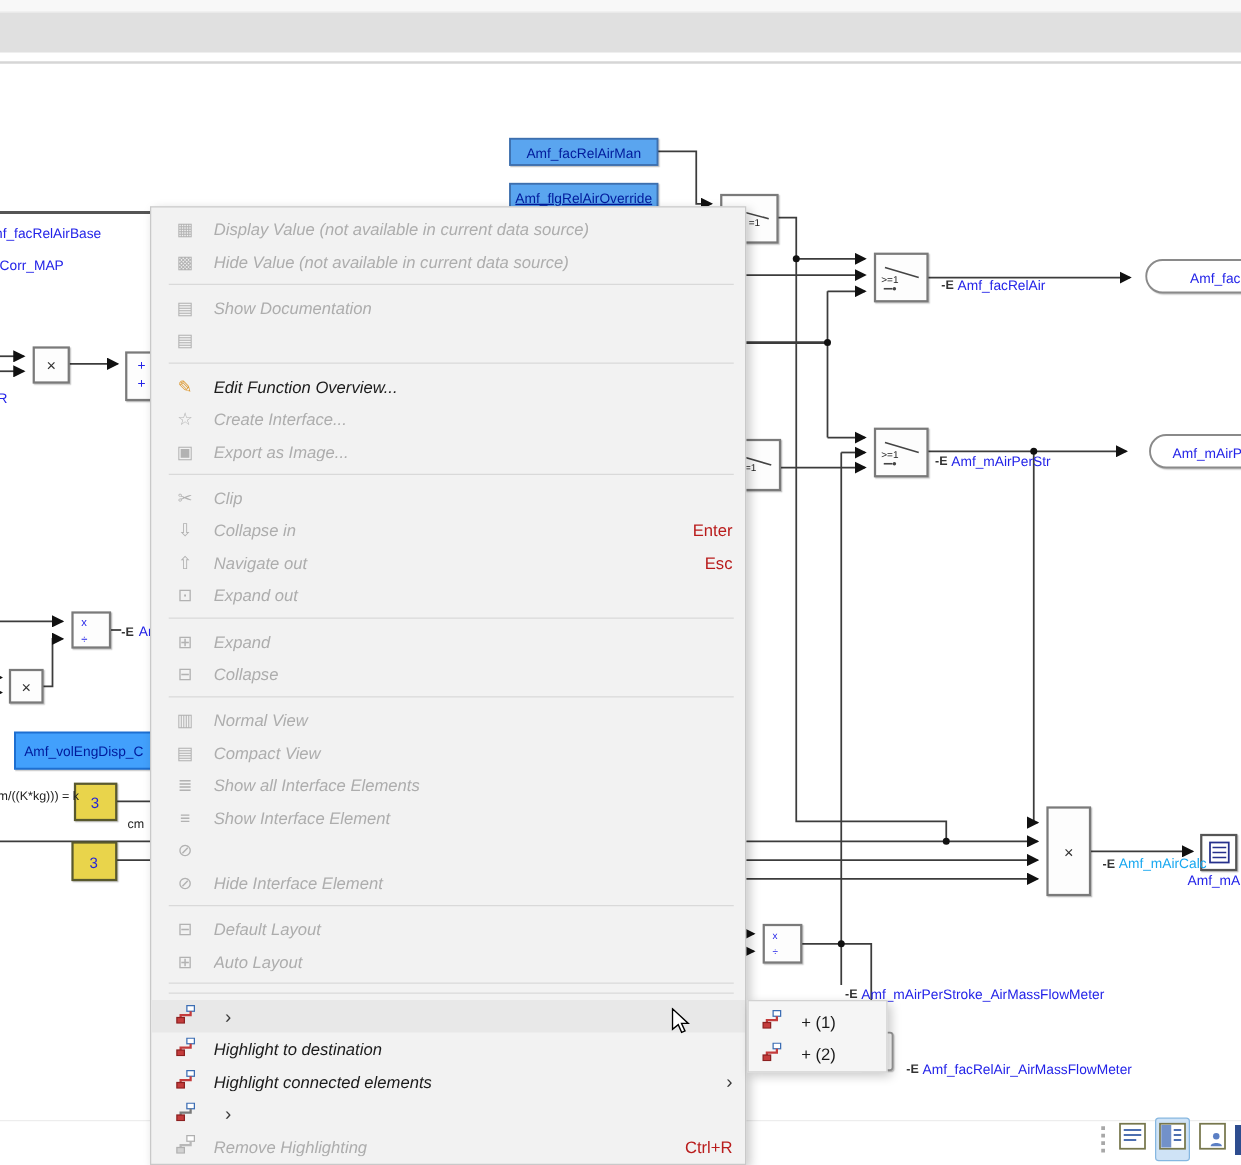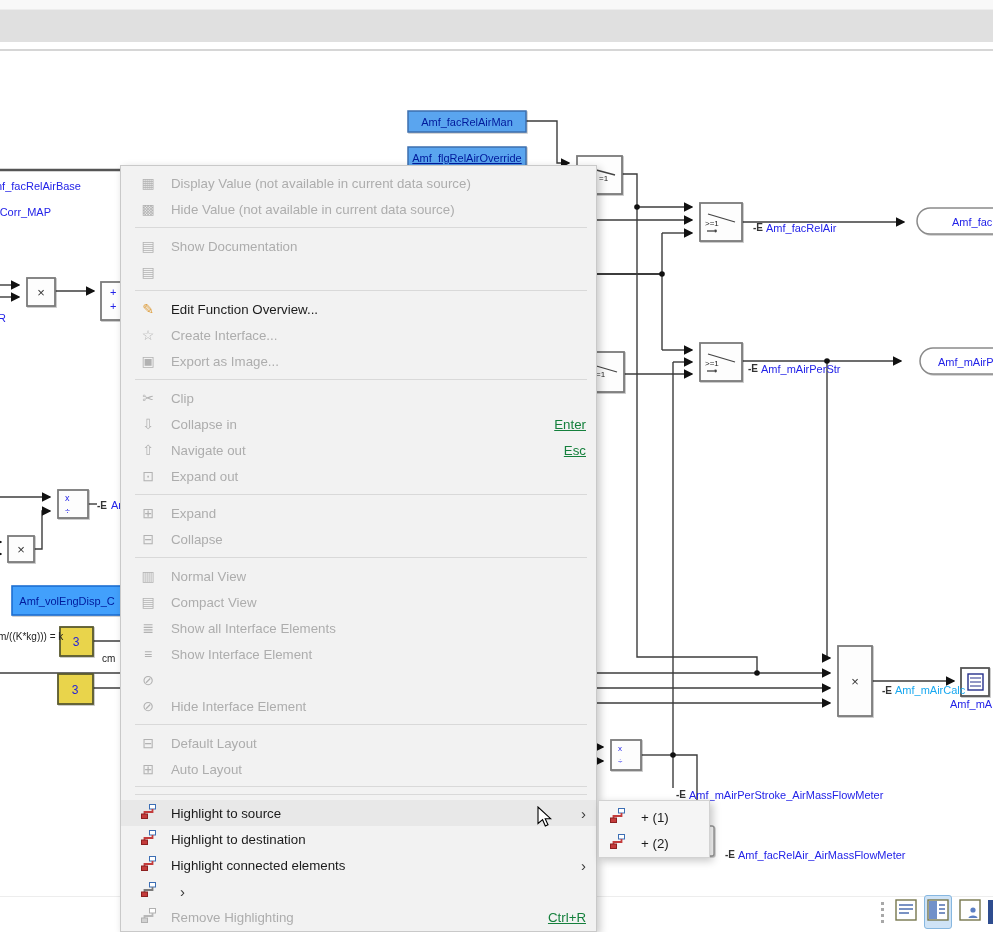--- a/index.html
+++ b/index.html
@@ -27,22 +27,22 @@
   .grip i{width:3px;height:3px;background:#a8a8a8;display:block;}
   .viewbtn{padding:2px;border:1px solid transparent;border-radius:3px;}
   .viewbtn.sel{background:#cfe3f6;border-color:#86b7e0;}
   .partial-icon{width:5px;height:24px;background:#2e4d8f;}
   
   .menu{position:absolute;left:120px;top:165px;width:477px;height:767px;background:#f2f2f2;
         border:1px solid #c9c9c9;box-shadow:3px 3px 8px rgba(0,0,0,.22);z-index:5;
         box-sizing:border-box;padding-top:4px;overflow:hidden;font-size:13.3px;}
   .mi{display:flex;align-items:center;height:26px;padding:0 10px 0 16px;white-space:nowrap;}
   .mi .ico{width:22px;margin-right:12px;text-align:center;font-size:14px;color:#b2b2b2;flex:none;}
-  .mi .lbl{flex:1;overflow:hidden;}
-  .mi .sc{margin-left:18px;color:#15803d;text-decoration:underline;}
+  .mi .lbl{flex:1;overflow:hidden;font-style:italic;}
+  .mi .sc{margin-left:18px;color:#b91c1c;}
   .mi .arr{width:14px;text-align:right;color:#3a3a3a;font-size:15px;flex:none;}
   .dis{color:#adadad;}
   .en{color:#1b1b1b;}
   .en .ico{color:#8f8f8f;}
   .pencil{color:#dd9a35 !important;}
   .hovered{background:#e8e8e8;}
   .sep{height:11px;position:relative;}
   .sep::after{content:"";position:absolute;left:14px;right:9px;top:5px;border-top:1px solid #d9d9d9;}
   .sep.dbl{height:18px;}
   .sep.dbl::before{content:"";position:absolute;left:14px;right:9px;top:4px;border-top:1px solid #d9d9d9;}
@@ -323,21 +323,20 @@
     <span class="ico">⊞</span>
     <span class="lbl">Auto Layout</span>
   </div>
   <div class="sep dbl"></div>
   <div class="mi en hovered">
     <span class="ico"><svg width="17" height="15" viewBox="0 0 17 15">
           <rect x="9.5" y="0.5" width="6" height="4.5" fill="#fff" stroke="#3c6eb4"></rect>
           <path d="M12.5 5 V8 H4.5 V10" stroke="#c43c3c" stroke-width="1.8" fill="none"></path>
           <rect x="1.5" y="10" width="6" height="4.5" fill="#c43c3c" stroke="#8c2020"></rect>
         </svg></span>
-    <span class="lbl">Highlight to source</span>
     <span class="arr">›</span>
   </div>
   <div class="mi en">
     <span class="ico"><svg width="17" height="15" viewBox="0 0 17 15">
           <rect x="9.5" y="0.5" width="6" height="4.5" fill="#fff" stroke="#3c6eb4"></rect>
           <path d="M12.5 5 V8 H4.5 V10" stroke="#c43c3c" stroke-width="1.8" fill="none"></path>
           <rect x="1.5" y="10" width="6" height="4.5" fill="#c43c3c" stroke="#8c2020"></rect>
         </svg></span>
     <span class="lbl">Highlight to destination</span>
   </div>

